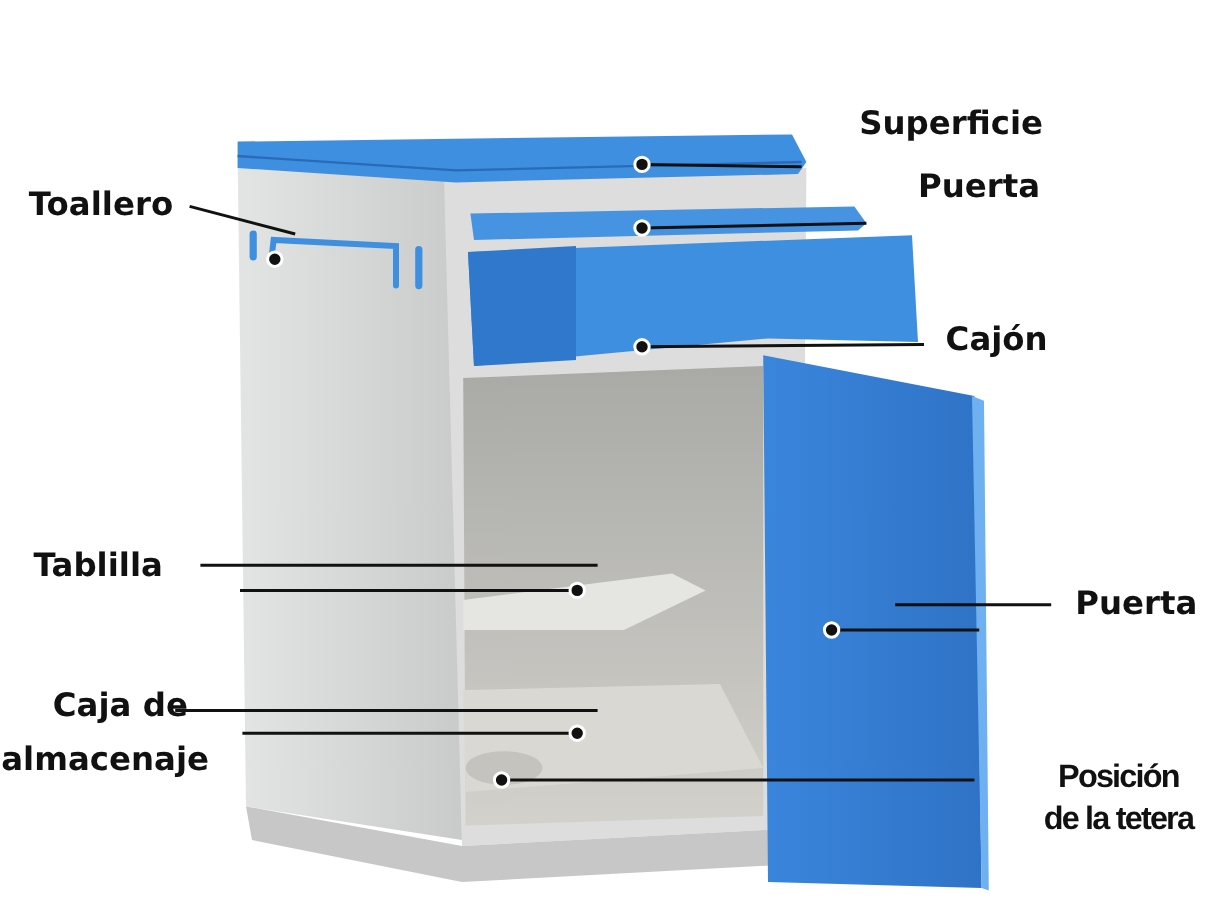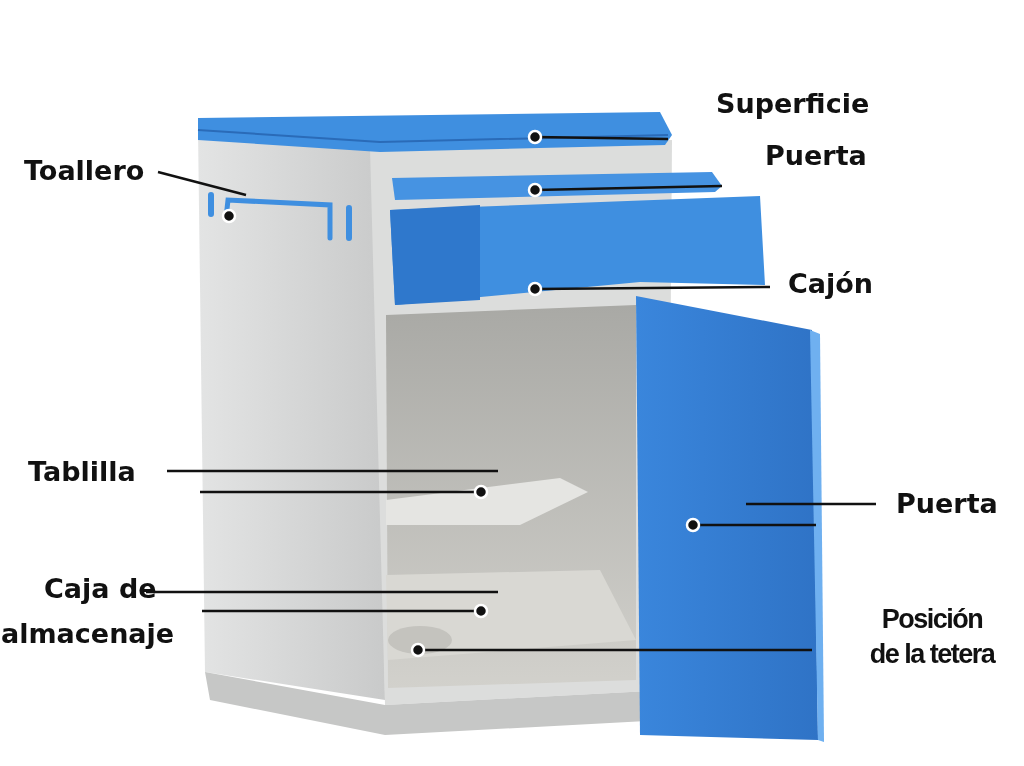--- a/index.html
+++ b/index.html
@@ -1,18 +1,18 @@
 <!DOCTYPE html>
 <html><head>
 <meta charset="utf-8">
 <style>
   html,body{margin:0;padding:0;background:#fff;}
   body{width:1024px;height:766px;position:relative;overflow:hidden;font-family:"DejaVu Sans","Liberation Sans",sans-serif;}
   .lbl{position:absolute;font-weight:bold;color:#111;font-size:27px;line-height:1.2;white-space:nowrap;}
-  .lbl.cond{font-family:"Liberation Sans",sans-serif;font-size:27px;letter-spacing:-1.5px;text-align:center;line-height:1.15;}
+  .lbl.cond{font-family:"Liberation Sans",sans-serif;font-size:27px;letter-spacing:-1.5px;text-align:center;line-height:1.15;margin-top:28px;}
   svg{position:absolute;left:0;top:0;}
 </style>
 </head>
 <body>
 
 <svg width="1024" height="766" viewBox="0 0 1024 766">
   <defs>
     <linearGradient id="side" x1="0" x2="1">
         <stop offset="0" stop-color="#e3e4e4"></stop>
         <stop offset="1" stop-color="#c9caca"></stop>

